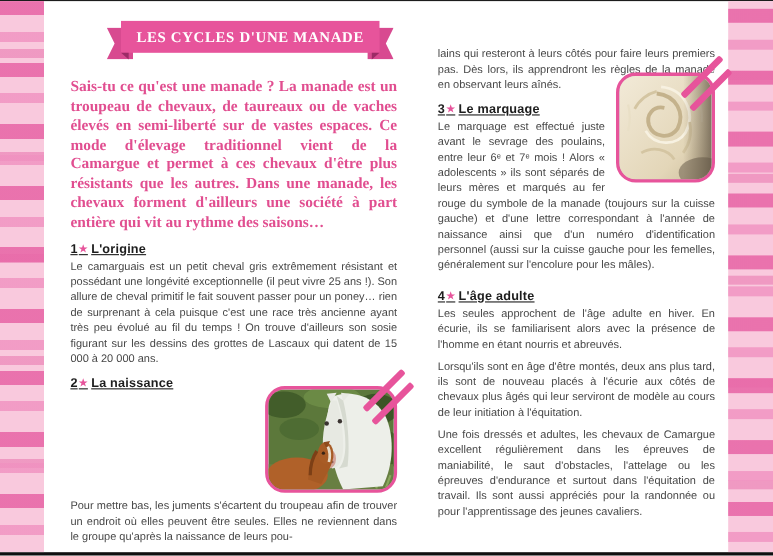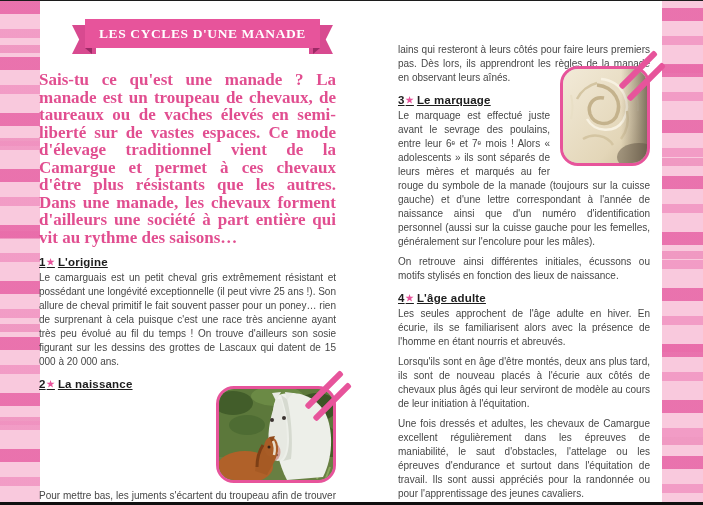--- a/index.html
+++ b/index.html
@@ -19,21 +19,21 @@
       repeating-linear-gradient(180deg,
         rgba(232,105,168,.9) 0 13px, rgba(232,105,168,0) 13px 28px,
         rgba(240,145,192,.8) 28px 37px, rgba(240,145,192,0) 37px 56px),
       repeating-linear-gradient(180deg,
         rgba(0,0,0,0) 0 44px, rgba(228,95,162,.45) 44px 52px, rgba(0,0,0,0) 52px 93px);
   }
   .side-strip.left{left:0;}
   .side-strip.right{left:662px;width:41px;background-position:0 7px,0 20px;}
   
   .page{position:absolute;top:0;bottom:0;box-sizing:border-box;}
-  .page-left{left:31px;width:325px;padding:14px 20px 0 8px;}
+  .page-left{left:56px;width:325px;padding:14px 20px 0 8px;}
   .page-right{left:365px;width:297px;padding:42px 12px 0 33px;}
   
   .ribbon-wrap{margin:4px 0 14px 46px;height:38px;}
   .ribbon{
     position:relative;display:inline-block;
     background:#e7549b;color:#ffffff;
     font-family:"Liberation Serif", serif;font-weight:bold;
     font-size:13.5px;letter-spacing:.6px;white-space:nowrap;
     padding:7px 14px 6px;
   }
@@ -42,21 +42,21 @@
     background:#d84a90;z-index:-1;
   }
   .ribbon::before{left:-13px;clip-path:polygon(0 0,100% 0,100% 100%,0 100%,30% 50%);}
   .ribbon::after{right:-13px;clip-path:polygon(0 0,100% 0,70% 50%,100% 100%,0 100%);}
   .fold{position:absolute;width:0;height:0;bottom:-6px;}
   .fold.l{left:0;border-top:6px solid #9c2a66;border-left:7px solid transparent;}
   .fold.r{right:0;border-top:6px solid #9c2a66;border-right:7px solid transparent;}
   
   .intro{
     font-family:"Liberation Serif", serif;font-weight:bold;
-    color:#e14e90;font-size:17px;line-height:17.5px;
+    color:#e14e90;font-size:14px;line-height:17.5px;
     text-align:justify;margin:0 0 10px;
   }
   h3{
     font-size:11.5px;color:#1d1d1d;margin:9px 0 3px;
     font-weight:bold;letter-spacing:.2px;text-decoration:underline;
   }
   h3 .star{color:#e7549b;font-size:9px;vertical-align:1px;margin:0 3px 0 1px;}
   p.body{
     font-size:10px;line-height:14px;color:#474747;
     text-align:justify;margin:0 0 6px;
@@ -179,20 +179,19 @@
           <path d="M8,50 C10,42 10,34 8,26 M70,20 C74,26 76,34 75,42" stroke="#e9dfc6" stroke-width="2" fill="none"></path>
           <rect x="58" width="26" height="94" fill="url(#shade)"></rect>
           <ellipse cx="76" cy="88" rx="22" ry="14" fill="#5f5443" opacity="0.5"></ellipse>
         </svg>
       </span>
     </div>
     <h3><span>3</span><span class="star">★</span><span>Le marquage</span></h3>
     <p class="body">Le marquage est effectué juste avant le sevrage des poulains, entre leur 6ᵉ et 7ᵉ mois ! Alors « adolescents » ils sont séparés de leurs mères et marqués au fer rouge du symbole de la manade (toujours sur la cuisse gauche) et d'une lettre correspondant à l'année de naissance ainsi que d'un numéro d'identification personnel (aussi sur la cuisse gauche pour les femelles, généralement sur l'encolure pour les mâles).</p>
   </div>
   <div class="clear"></div>
-  <p class="body">On retrouve ainsi différentes initiales, écussons ou motifs stylisés en fonction des lieux de naissance.</p>
 
   <h3><span>4</span><span class="star">★</span><span>L'âge adulte</span></h3>
   <p class="body">Les seules approchent de l'âge adulte en hiver. En écurie, ils se familiarisent alors avec la présence de l'homme en étant nourris et abreuvés.</p>
   <p class="body">Lorsqu'ils sont en âge d'être montés, deux ans plus tard, ils sont de nouveau placés à l'écurie aux côtés de chevaux plus âgés qui leur serviront de modèle au cours de leur initiation à l'équitation.</p>
   <p class="body">Une fois dressés et adultes, les chevaux de Camargue excellent régulièrement dans les épreuves de maniabilité, le saut d'obstacles, l'attelage ou les épreuves d'endurance et surtout dans l'équitation de travail. Ils sont aussi appréciés pour la randonnée ou pour l'apprentissage des jeunes cavaliers.</p>
 
 </div>
 
 </body></html>

